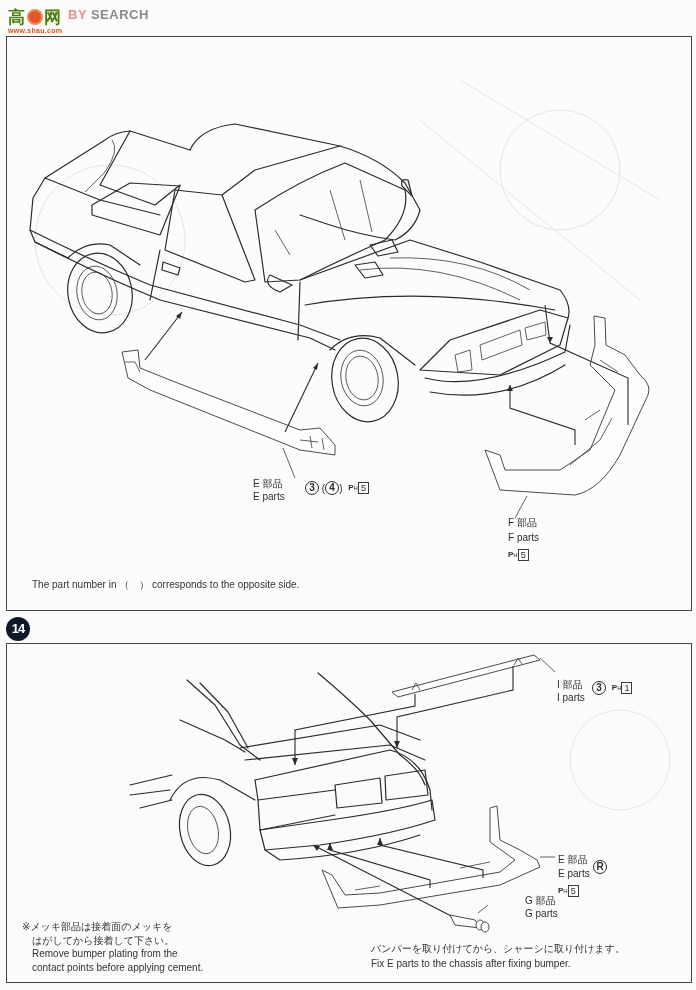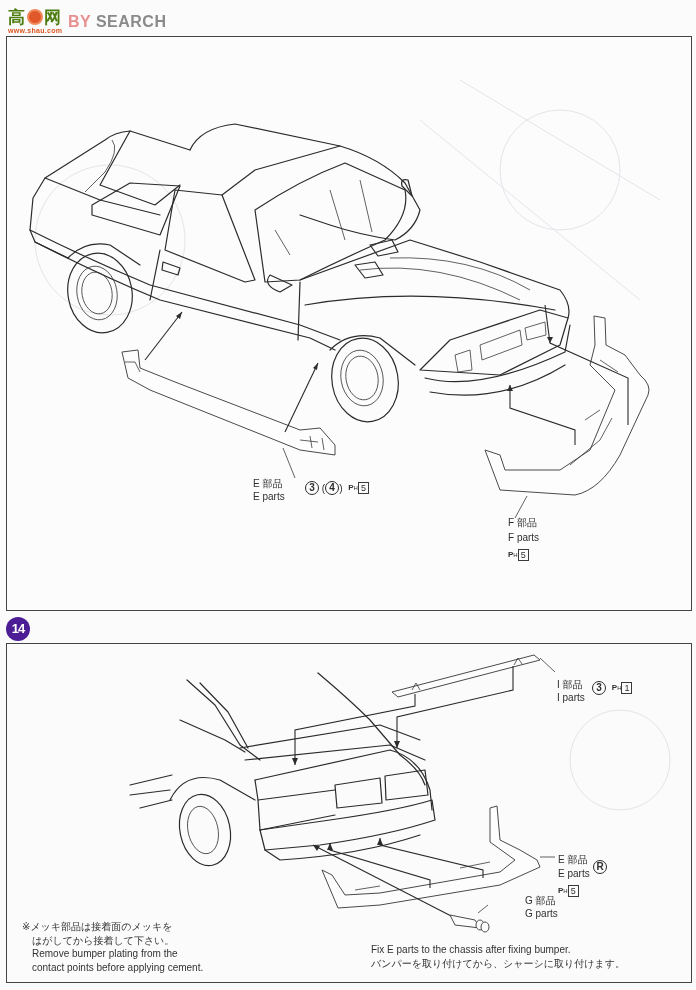--- a/index.html
+++ b/index.html
@@ -3,28 +3,28 @@
   <meta charset="utf-8">
   <style>
     * { box-sizing: border-box; margin: 0; padding: 0; }
     html, body { width: 696px; height: 990px; background: #fbfbfc; overflow: hidden; }
     body { position: relative; font-family: "Liberation Sans", "DejaVu Sans", sans-serif; color: #2a2a2a; }
 
     .watermark { position: absolute; left: 4px; top: 2px; height: 34px; width: 200px; }
     .wm-logo { position: absolute; left: 4px; top: 4px; font-size: 17px; font-weight: bold; color: #4d7c0f; letter-spacing: 1px; }
     .wm-logo .gear { display: inline-block; width: 16px; height: 16px; border-radius: 50%; background: #e0572a; vertical-align: -2px; margin: 0 1px; border: 2px solid #f08a5a; }
     .wm-url { position: absolute; left: 4px; top: 25px; font-size: 7px; font-weight: bold; color: #d9551f; letter-spacing: 0.3px; }
-    .wm-search { position: absolute; left: 64px; top: 11px; font-size: 16px; font-weight: bold; color: #8a8a8a; letter-spacing: 0.5px; }
+    .wm-search { position: absolute; left: 64px; top: 5px; font-size: 13px; font-weight: bold; color: #8a8a8a; letter-spacing: 0.5px; }
     .wm-search .by { color: #e88f8f; }
 
     .panel { position: absolute; border: 1.5px solid #444; background: #fcfcfd; }
     .panel-top { left: 6px; top: 36px; width: 686px; height: 575px; }
     .panel-bottom { left: 6px; top: 643px; width: 686px; height: 340px; }
 
-    .step-badge { position: absolute; left: 6px; top: 617px; width: 24px; height: 24px; border-radius: 50%; background: #4c1d95; color: #fff; font-size: 13px; font-weight: bold; text-align: center; line-height: 24px; letter-spacing: -1px; }
+    .step-badge { position: absolute; left: 6px; top: 617px; width: 24px; height: 24px; border-radius: 50%; background: #0f172a; color: #fff; font-size: 13px; font-weight: bold; text-align: center; line-height: 24px; letter-spacing: -1px; }
 
     svg.drawing { position: absolute; left: 0; top: 0; }
     .ln { fill: none; stroke: #2b2b2b; stroke-width: 1.2; stroke-linejoin: round; stroke-linecap: round; }
     .ln-thin { fill: none; stroke: #3a3a3a; stroke-width: 0.8; }
     .ln-part { fill: #fdfdfd; stroke: #4a4a4a; stroke-width: 1; }
     .arrow { fill: none; stroke: #2b2b2b; stroke-width: 1.1; }
     .ghost { fill: none; stroke: #e4e4ea; stroke-width: 1; }
 
     .label { position: absolute; font-size: 10px; line-height: 13px; color: #2e2e2e; white-space: nowrap; }
     .circ { display: inline-block; width: 14px; height: 14px; border: 1.4px solid #2b2b2b; border-radius: 50%; text-align: center; line-height: 11px; font-size: 10px; font-weight: bold; vertical-align: middle; }
@@ -181,20 +181,21 @@
   <span class="ph">P<span class="h">H</span></span><span class="boxnum">5</span>
 </div>
 
 <div class="label" style="left:508px; top:516px;">
   <div>F 部品</div>
   <div style="margin-top:2px;">F parts</div>
   <div style="margin-top:4px;"><span class="ph" style="margin-left:0">P<span class="h">H</span></span><span class="boxnum">5</span></div>
 </div>
 
 <div class="note" style="left:16px; top:578px;">
+  <div style="padding-left:16px;"><span>The part number in</span> <span>（　）</span> <span>corresponds to the opposite side.</span></div>
 </div>
 
 <div class="step-badge">14</div>
 <div class="panel panel-bottom" style="background:transparent;"></div>
 
 <div class="label" style="left:557px; top:678px;">
   <div>I 部品</div>
   <div>I parts</div>
 </div>
 <div class="label" style="left:592px; top:681px;">
@@ -217,15 +218,15 @@
 </div>
 
 <div class="note" style="left:22px; top:920px;">
   <div>※メッキ部品は接着面のメッキを</div>
   <div style="padding-left:10px;">はがしてから接着して下さい。</div>
   <div style="padding-left:10px;">Remove bumper plating from the</div>
   <div style="padding-left:10px;">contact points before applying cement.</div>
 </div>
 
 <div class="note" style="left:371px; top:942px;">
+  <div>バンパーを取り付けてから、シャーシに取り付けます。</div>
   <div style="padding-top:1px;">Fix E parts to the chassis after fixing bumper.</div>
-  <div>バンパーを取り付けてから、シャーシに取り付けます。</div>
 </div>
 
 </body></html>

